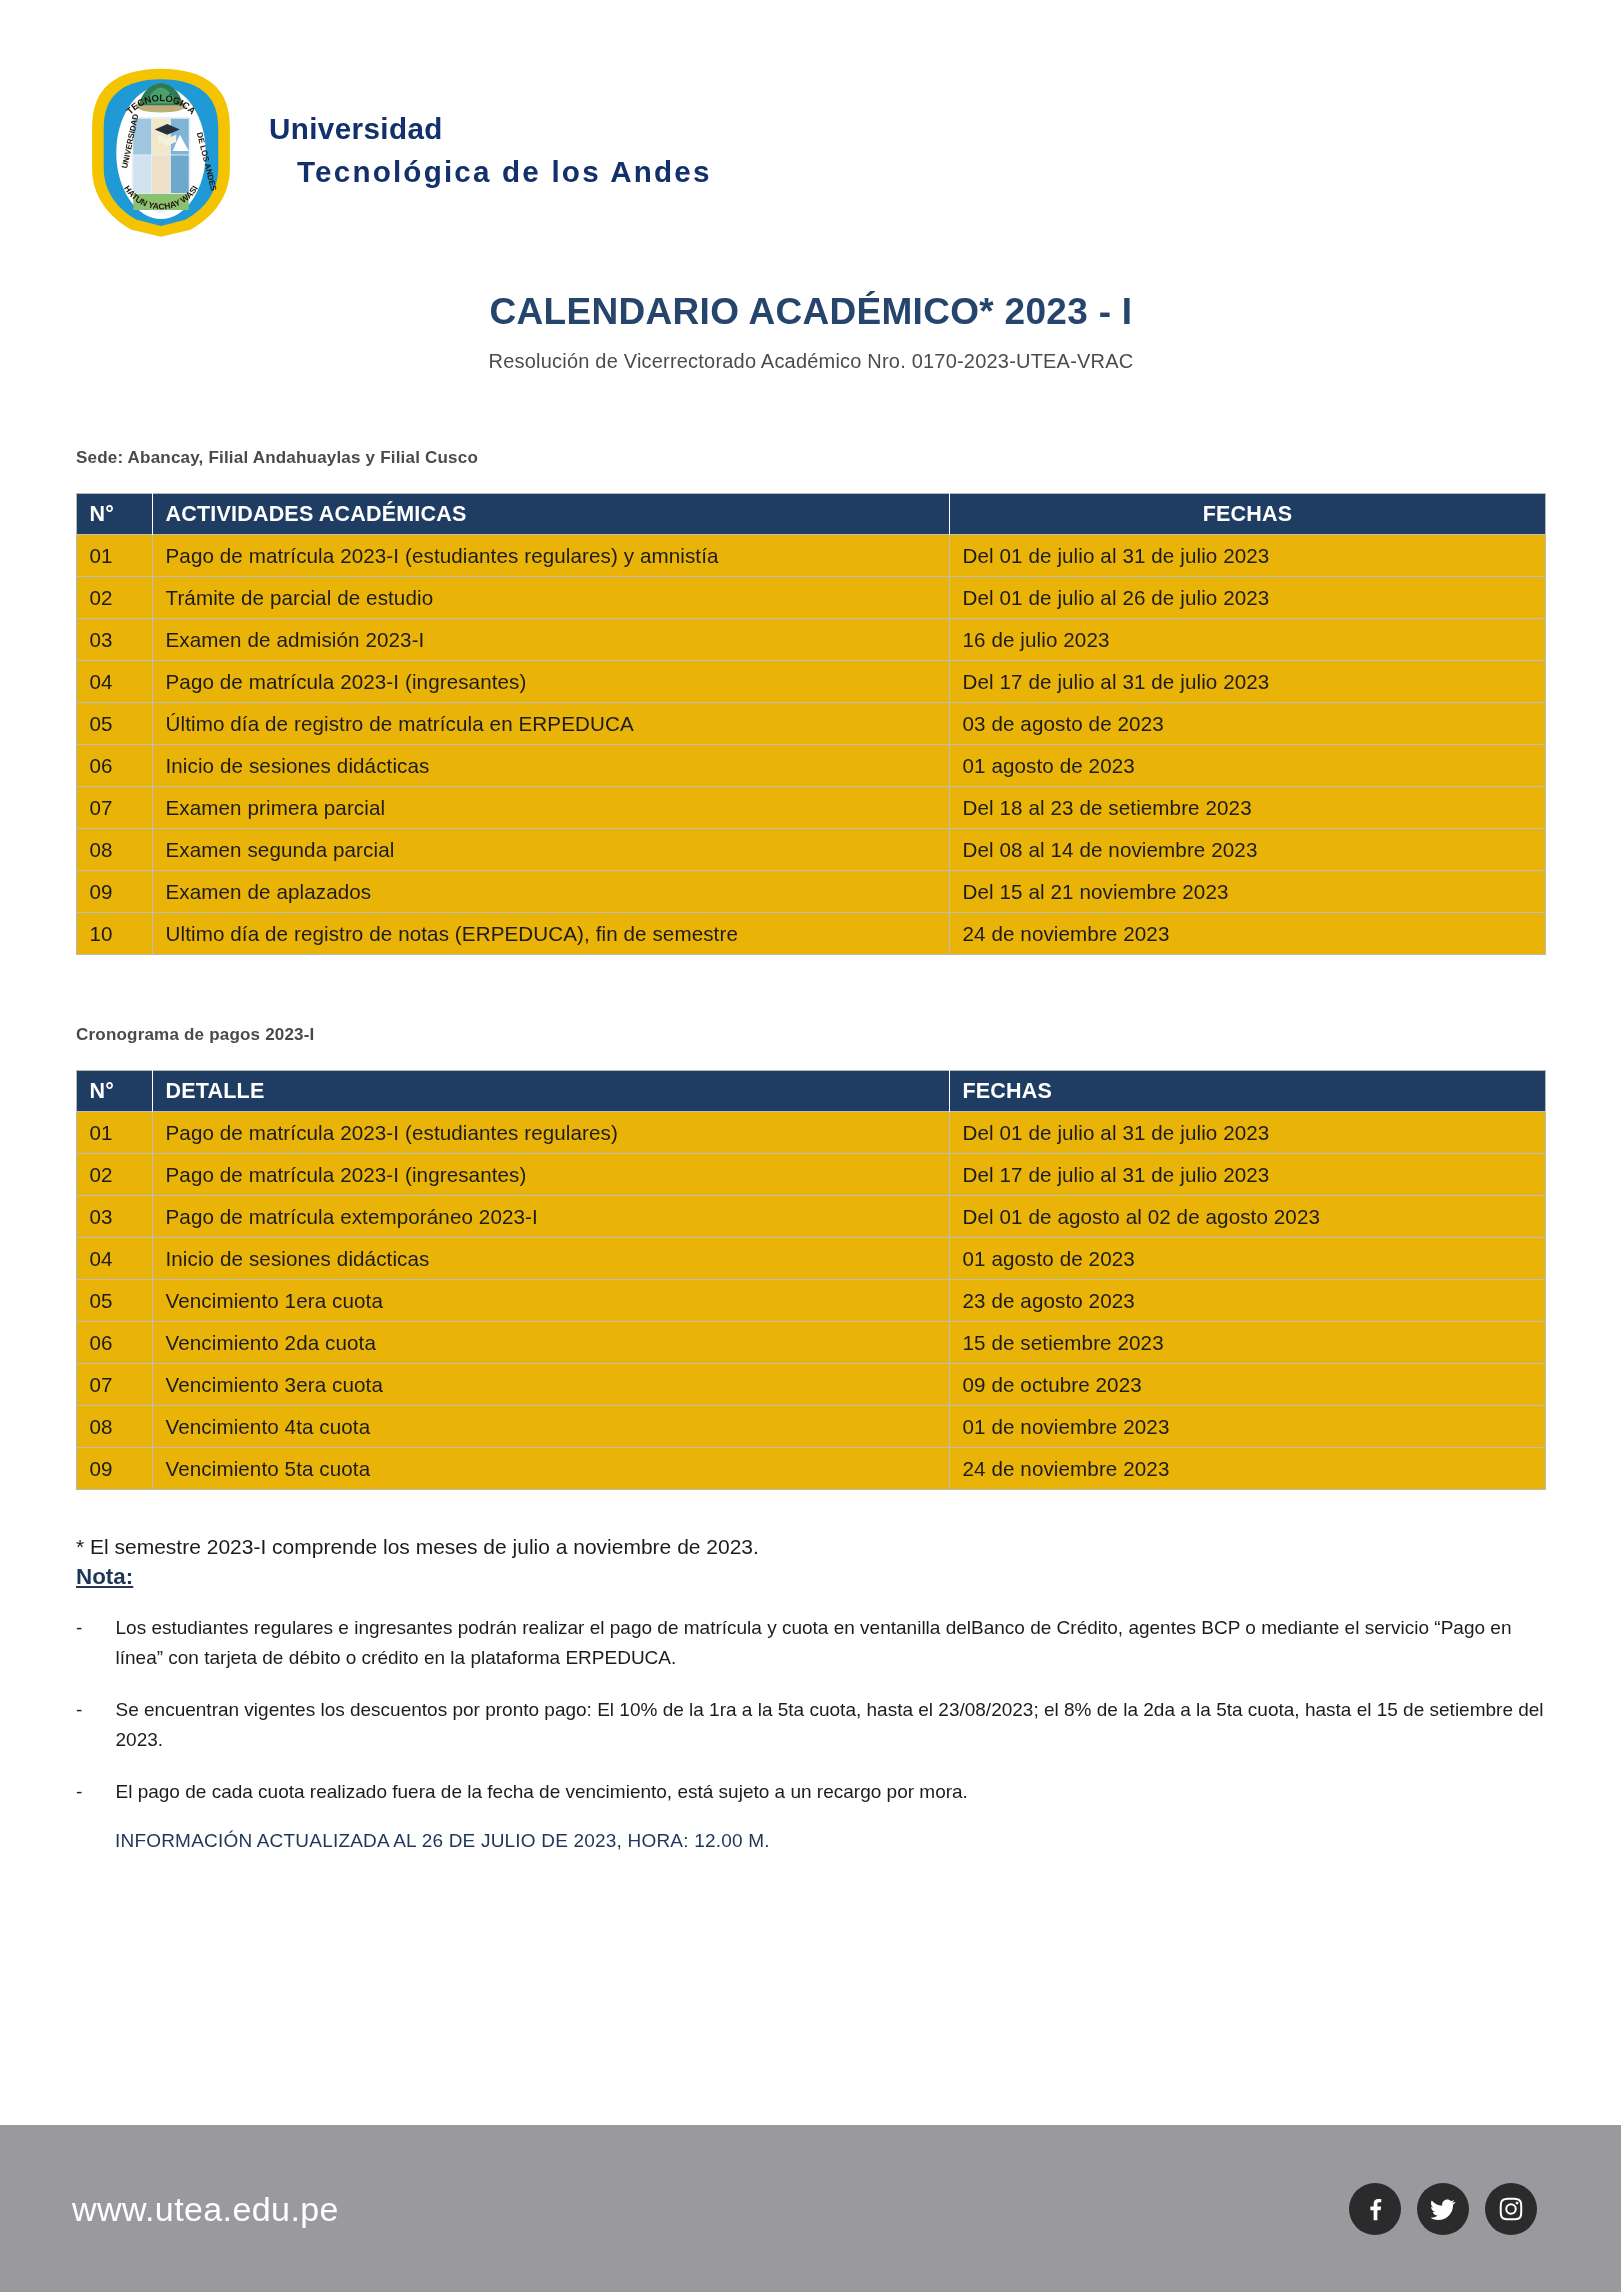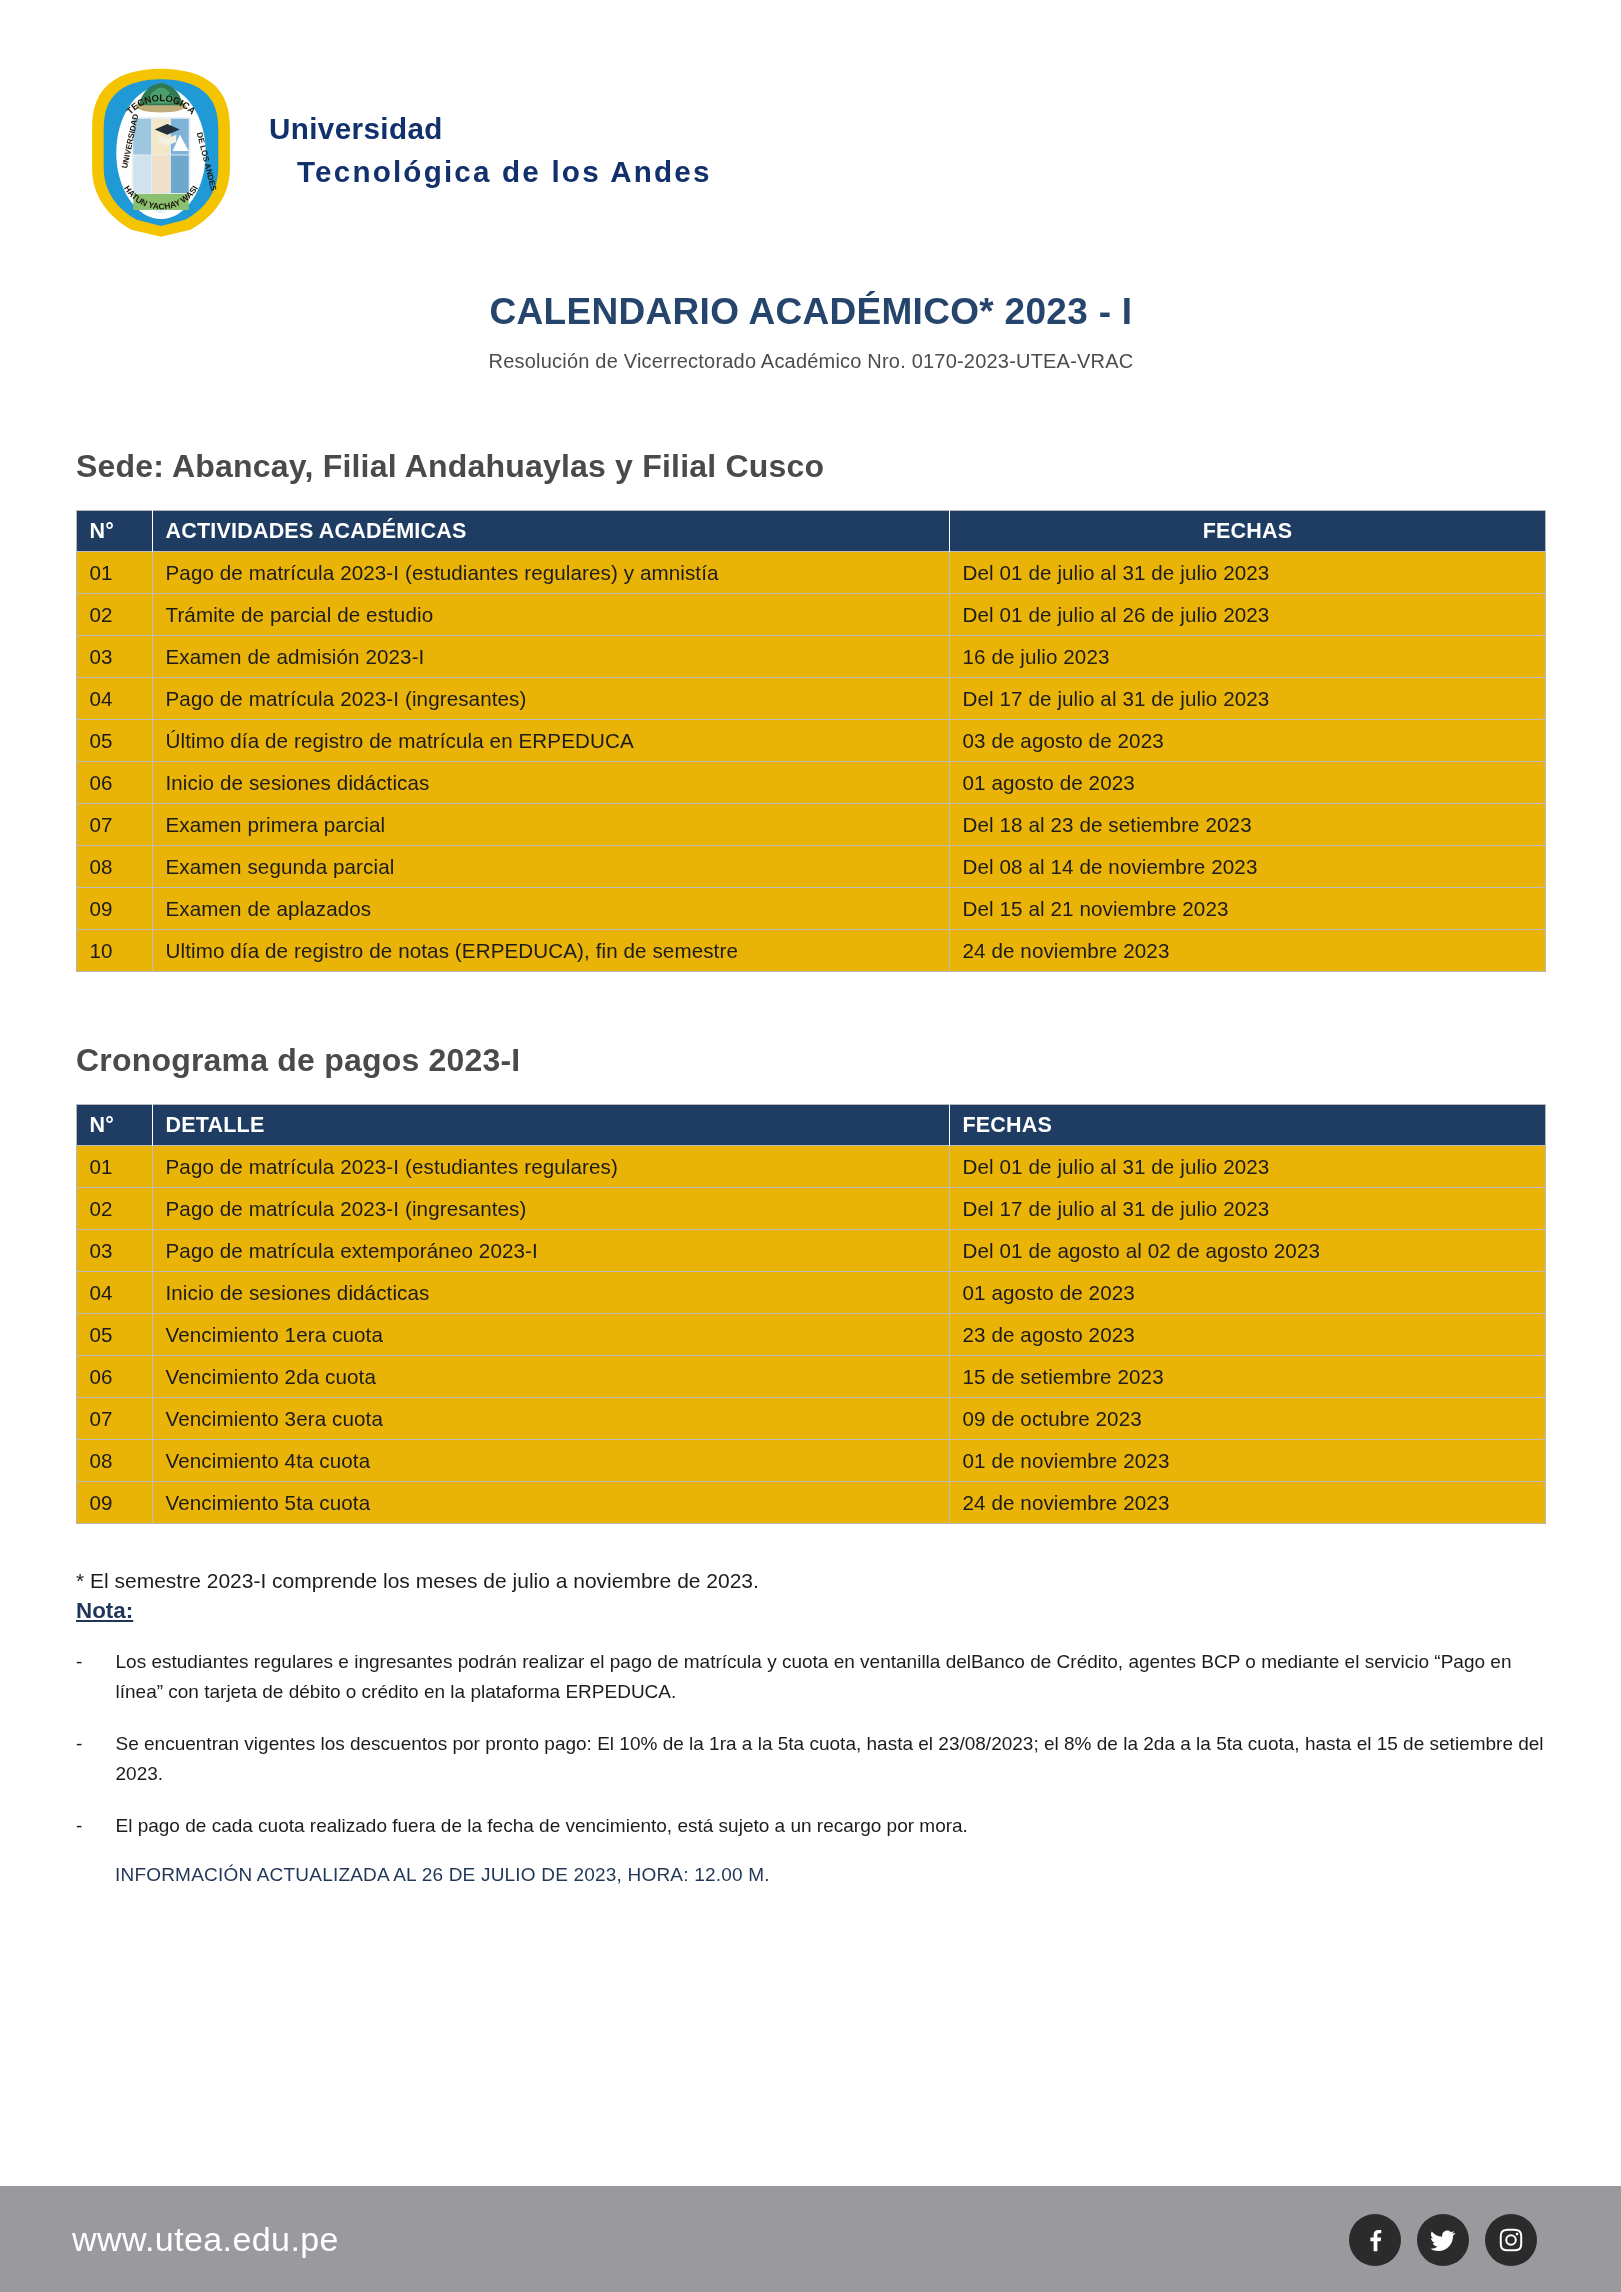--- a/index.html
+++ b/index.html
@@ -62,21 +62,21 @@
 
   
   .content {
     position: absolute;
     top: 448px;
     left: 76px;
     width: 1469px;
   }
 
   .section-heading {
-    font-size: 32px;
+    font-size: 17px;
     font-weight: bold;
     color: #4a4a4a;
     margin: 0 0 25px 0;
     letter-spacing: 0.2px;
   }
   .section-heading.second { margin-top: 70px; }
 
   table.cal {
     border-collapse: collapse;
     width: 1469px;
@@ -147,21 +147,21 @@
     margin-left: 39px;
     margin-top: 7.2px;
     letter-spacing: 0.2px;
   }
 
   
   .footer {
     position: absolute;
     left: 0; bottom: 0;
     width: 1622px;
-    height: 107px;
+    height: 168px;
     background: #9a9a9e;
     display: flex;
     align-items: center;
     justify-content: space-between;
     padding: 0 85px 0 72px;
   }
   .footer-url {
     color: #ffffff;
     font-size: 34px;
     letter-spacing: 0.4px;

